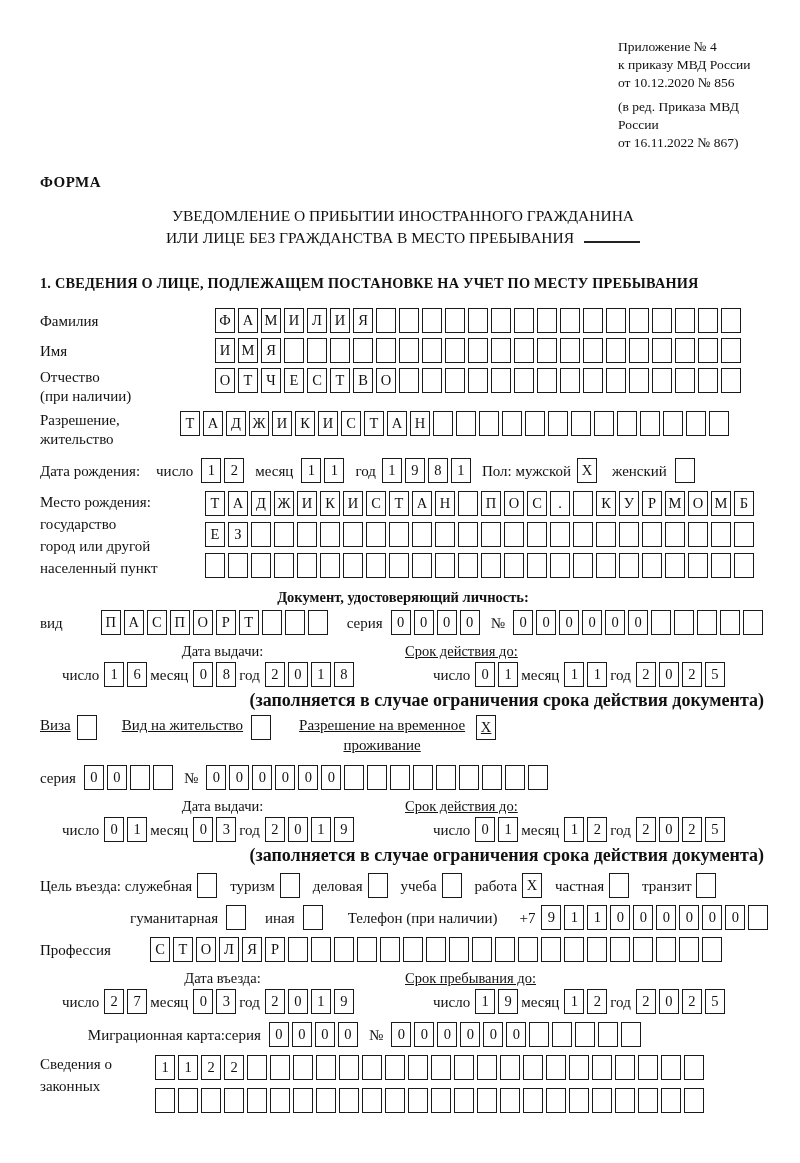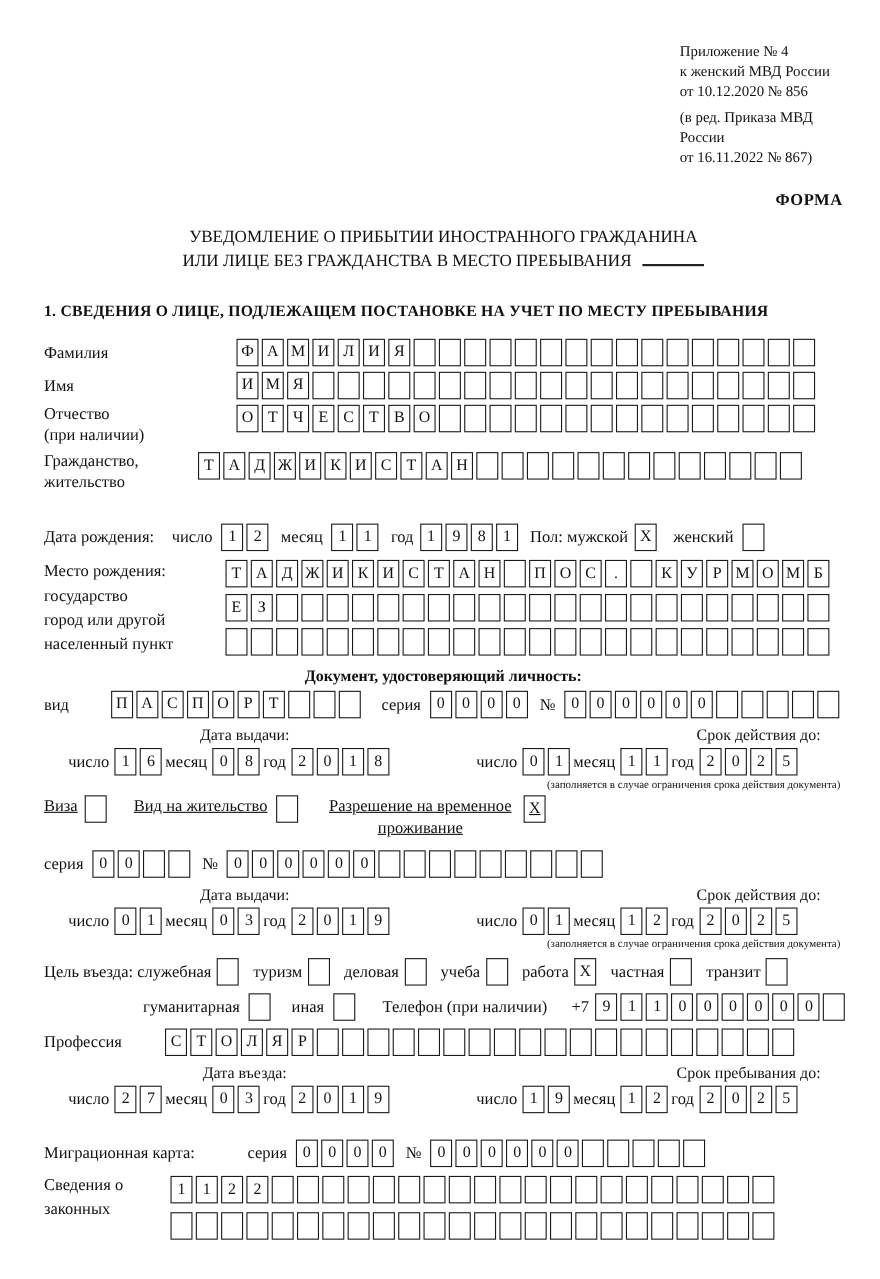--- a/index.html
+++ b/index.html
@@ -7,21 +7,21 @@
   body {
     width:800px; height:1163px; margin:0 auto; overflow:hidden;
     font-family:"Liberation Serif","DejaVu Serif",serif;
     color:#111; font-size:15px; position:relative;
   }
   .page { padding:38px 34px 0 40px; }
 
   
   .req-block { margin-left:578px; font-size:13.5px; line-height:18px; }
   .req-amend { margin-top:6px; }
-  .forma { text-align:right; font-weight:bold; font-size:15px; margin-top:22px; letter-spacing:.5px; }
+  .forma { font-weight:bold; font-size:15px; margin-top:22px; letter-spacing:.5px; }
 
   
   .title { text-align:center; font-weight:normal; font-size:15.5px; line-height:22px; margin-top:14px; }
   .title-underline { display:inline-block; width:56px; border-bottom:2px solid #222; height:14px; margin-left:10px; }
   .sec-head { font-weight:bold; font-size:14.3px; margin-top:26px; letter-spacing:.2px; }
 
   
   .frow { display:flex; align-items:center; margin-top:5px; white-space:nowrap; }
   .frow.top { align-items:flex-start; }
   .cells { display:inline-flex; flex:none; }
@@ -44,47 +44,47 @@
   .cellrows > .cells { margin-top:6px; display:flex; }
   .cellrows > .cells:first-child { margin-top:0; }
 
   .center-bold { text-align:center; font-weight:bold; font-size:14.5px; margin-top:10px; }
 
   
   .date-block { margin-top:8px; }
   .date-heads { display:flex; }
   .dh { font-size:14.5px; }
   .dh-left { width:365px; text-align:center; }
-  .dh-right { flex:1; text-align:right; padding-right:20px; }
+  .dh-right { flex:1; text-align:left; padding-right:20px;text-decoration:underline; }
   .drow-wrap { display:flex; align-items:center; margin-top:2px; }
   .drow { display:flex; align-items:center; white-space:nowrap; }
   .drow .lbl { margin:0 5px 0 0; }
   .drow-left { width:365px; padding-left:22px; }
   .drow-right { margin-left:28px; }
-  .note { text-align:right; font-size:10px; margin-top:3px; padding-right:2px; }
+  .note { text-align:right; font-size:18px; margin-top:3px; padding-right:2px;font-weight:bold; }
 
   .para { margin-top:9px; line-height:26px; font-size:15px; }
 
   
   .permit-row { display:flex; align-items:flex-start; margin-top:4px;text-decoration:underline; }
   .permit-item { display:flex; align-items:flex-start; }
   .permit-text { text-align:center; line-height:20px; }
   .pt-2 { width:172px; } .pt-3 { width:178px; }
 
   .purpose-row .lbl { margin-right:5px; }
   .purpose-row .cells { margin-right:10px; }
 </style>
 </head>
 <body>
 
 <div class="page">
 
   <div class="req-block">
     <div>Приложение № 4</div>
-    <div>к женский МВД России</div>
+    <div>к приказу МВД России</div>
     <div>от 10.12.2020 № 856</div>
     <div class="req-amend">(в ред. Приказа МВД России</div>
     <div>от 16.11.2022 № 867)</div>
   </div>
   <div class="forma">ФОРМА</div>
 
   <div class="title">
     <div>УВЕДОМЛЕНИЕ О ПРИБЫТИИ ИНОСТРАННОГО ГРАЖДАНИНА</div>
     <div><span>ИЛИ ЛИЦЕ БЕЗ ГРАЖДАНСТВА В МЕСТО ПРЕБЫВАНИЯ</span><span class="title-underline"></span></div>
   </div>
@@ -175,21 +175,21 @@
         <span class="cell"></span>
         <span class="cell"></span>
         <span class="cell"></span>
         <span class="cell"></span>
         <span class="cell"></span>
       </span>
   </div>
 
   <div class="frow top">
     <span class="w140">
-      <span class="lbl2" style="display:block">Гражданство,</span>
+      <span class="lbl2" style="display:block">Разрешение,</span>
       <span class="lbl2" style="display:block">жительство</span>
     </span>
     <span class="cells">
         <span class="cell">Т</span>
         <span class="cell">А</span>
         <span class="cell">Д</span>
         <span class="cell">Ж</span>
         <span class="cell">И</span>
         <span class="cell">К</span>
         <span class="cell">И</span>
@@ -206,21 +206,21 @@
         <span class="cell"></span>
         <span class="cell"></span>
         <span class="cell"></span>
         <span class="cell"></span>
         <span class="cell"></span>
         <span class="cell"></span>
         <span class="cell"></span>
       </span>
   </div>
 
-  <div class="frow" style="margin-top:27px;">
+  <div class="frow" style="margin-top:9px;">
     <span class="lbl">Дата рождения:</span>
     <span class="lbl ml16 mr8">число</span>
     <span class="cells">
         <span class="cell">1</span>
         <span class="cell">2</span>
       </span>
     <span class="lbl ml8 mr8">месяц</span>
     <span class="cells">
         <span class="cell">1</span>
         <span class="cell">1</span>
@@ -643,21 +643,21 @@
         <span class="cells">
             <span class="cell">2</span>
             <span class="cell">0</span>
             <span class="cell">2</span>
             <span class="cell">5</span>
           </span>
       </span>
     </div>
   </div>
 
-  <div class="frow" style="margin-top:24px;">
+  <div class="frow" style="margin-top:8px;text-align:right;">
     <span class="lbl" style="width:185px;">Миграционная карта:</span>
     <span class="lbl mr8">серия</span>
     <span class="cells">
         <span class="cell">0</span>
         <span class="cell">0</span>
         <span class="cell">0</span>
         <span class="cell">0</span>
       </span>
     <span class="lbl ml8 mr8">№</span>
     <span class="cells">

